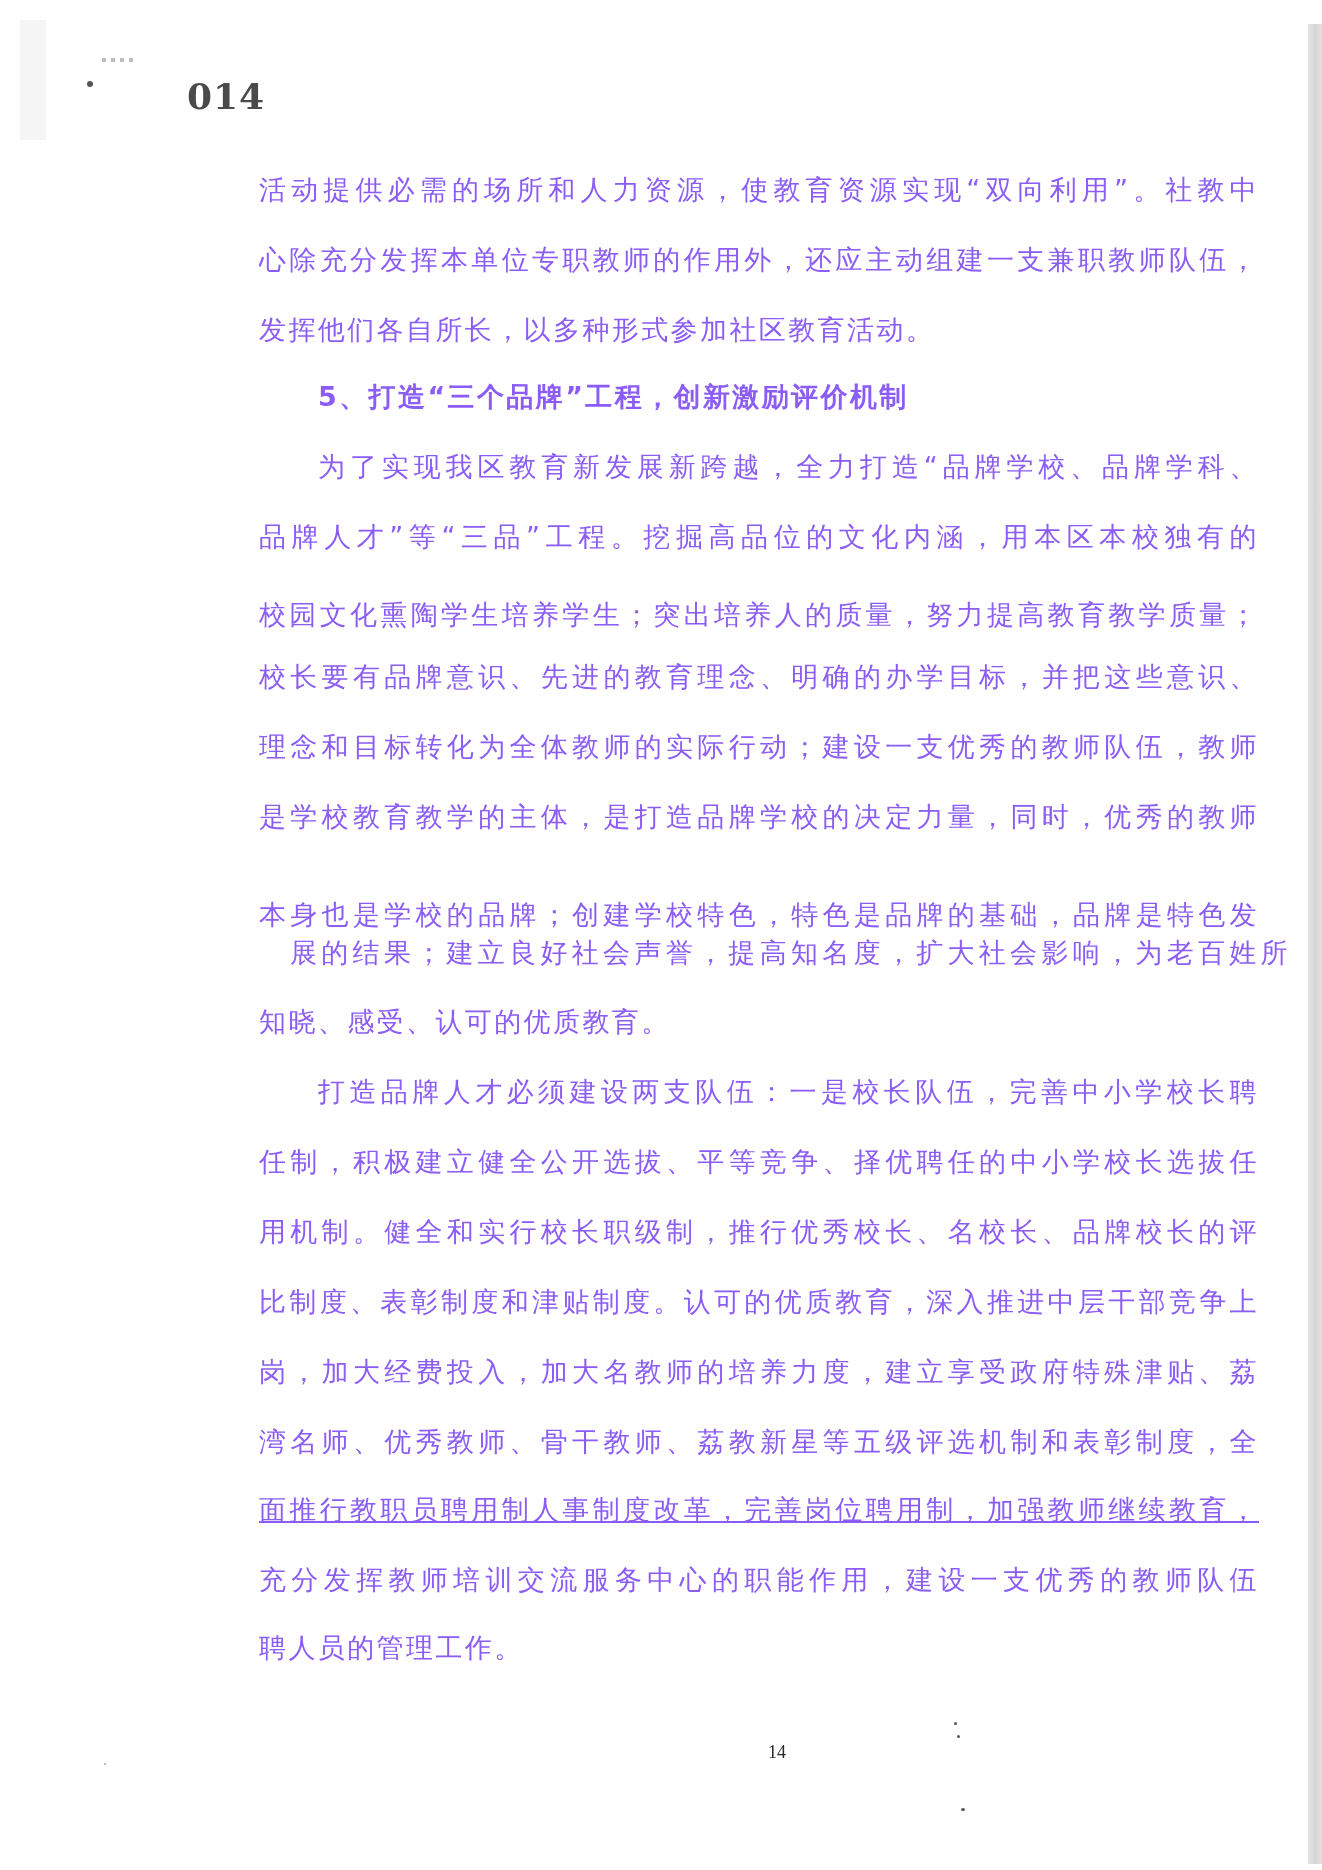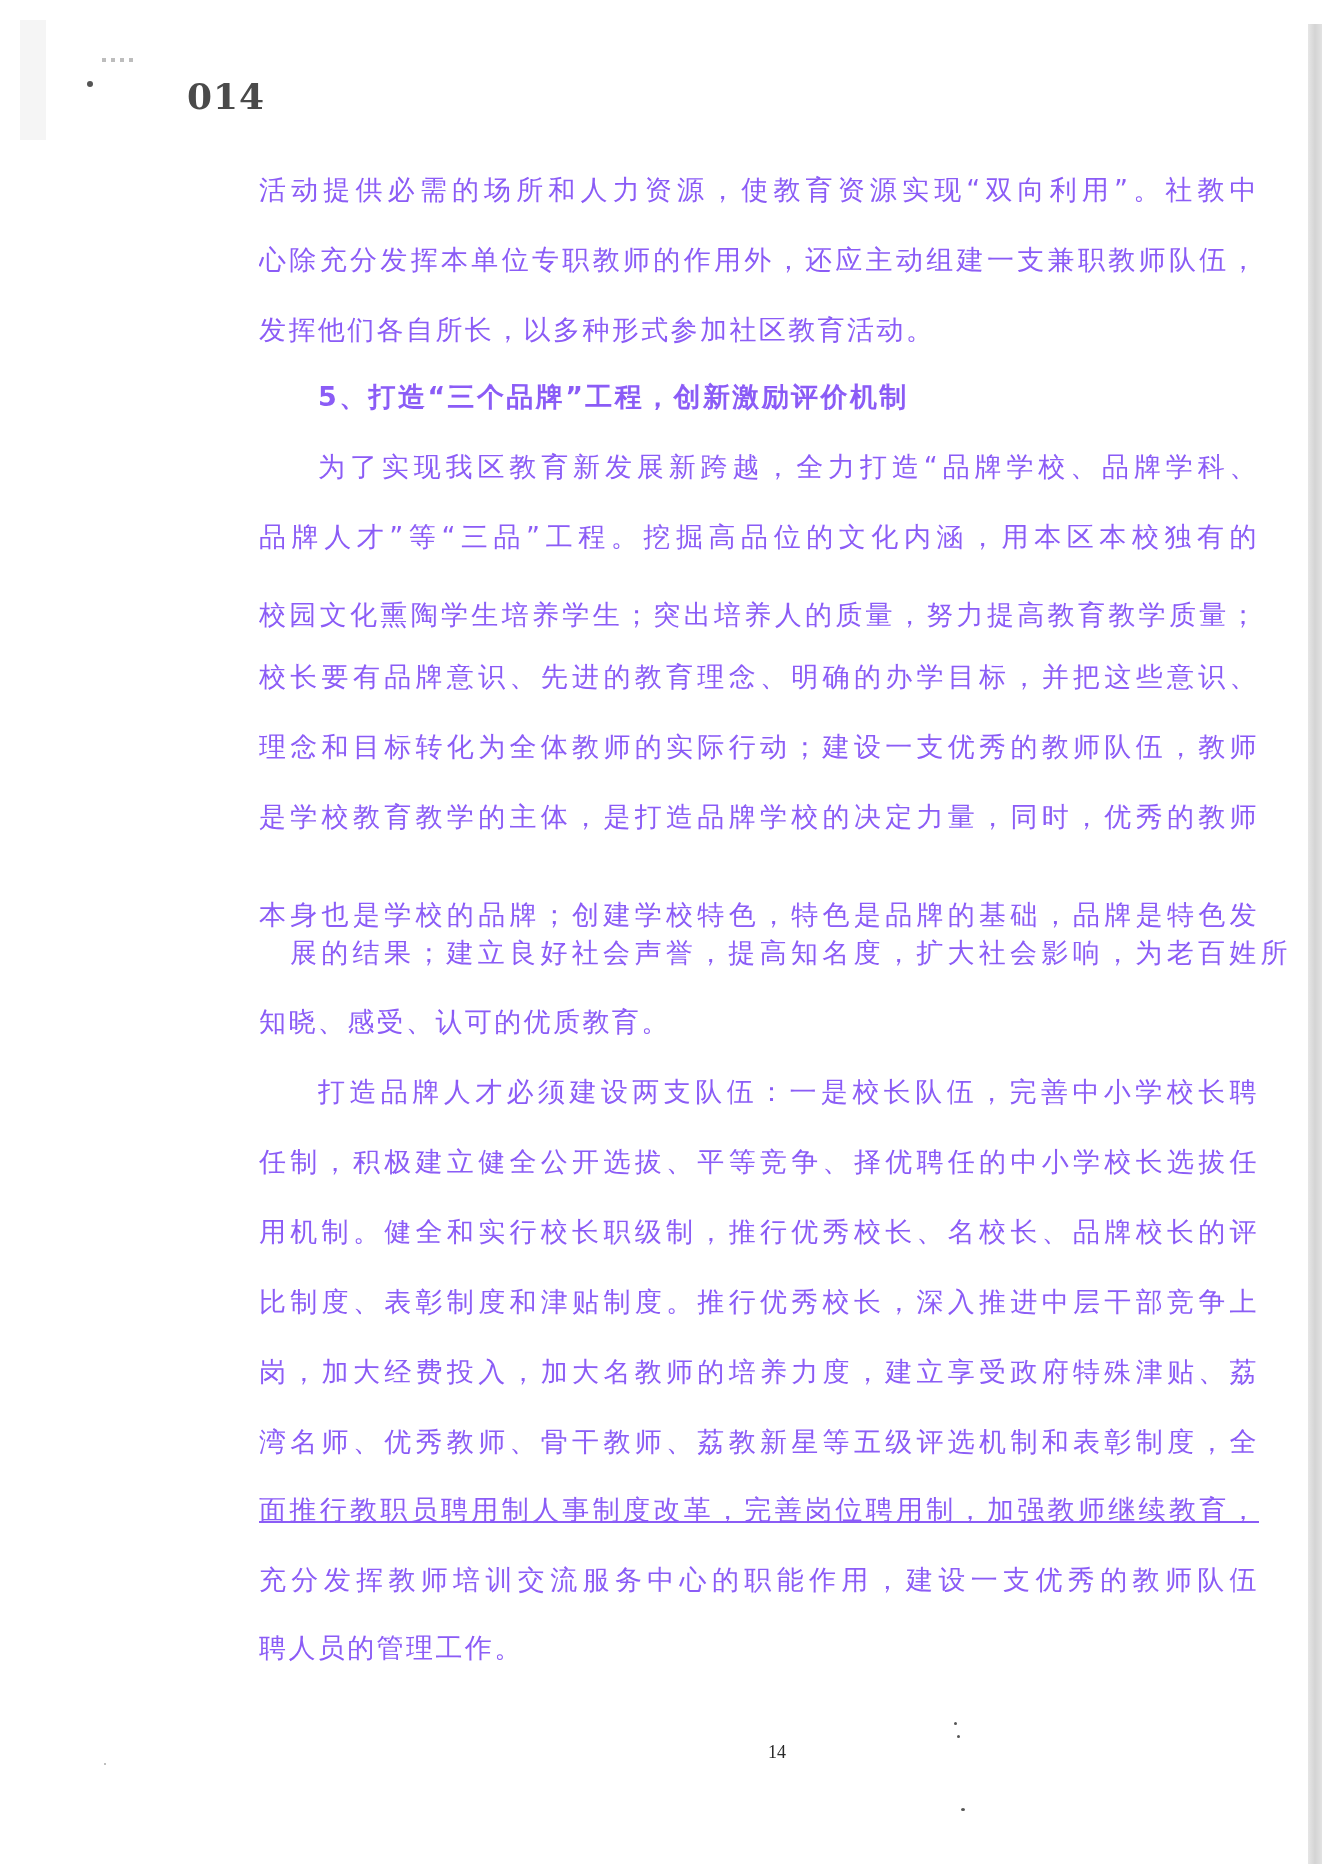--- a/index.html
+++ b/index.html
@@ -117,21 +117,21 @@
     <div class="line justify" style="top: 587px; margin-top: 8px;">校园文化熏陶学生培养学生；突出培养人的质量，努力提高教育教学质量；</div>
     <div class="line justify" style="top: 657px;">校长要有品牌意识、先进的教育理念、明确的办学目标，并把这些意识、</div>
     <div class="line justify" style="top: 727px;">理念和目标转化为全体教师的实际行动；建设一支优秀的教师队伍，教师</div>
     <div class="line justify" style="top: 797px;">是学校教育教学的主体，是打造品牌学校的决定力量，同时，优秀的教师</div>
     <div class="line justify" style="top: 867px; margin-top: 28px;">本身也是学校的品牌；创建学校特色，特色是品牌的基础，品牌是特色发</div>
     <div class="line justify" style="top: 933px; margin-left: 31px;">展的结果；建立良好社会声誉，提高知名度，扩大社会影响，为老百姓所</div>
     <div class="line" style="top: 1002px;">知晓、感受、认可的优质教育。</div>
     <div class="line indent justify" style="top: 1072px;">打造品牌人才必须建设两支队伍：一是校长队伍，完善中小学校长聘</div>
     <div class="line justify" style="top: 1142px;">任制，积极建立健全公开选拔、平等竞争、择优聘任的中小学校长选拔任</div>
     <div class="line justify" style="top: 1212px;">用机制。健全和实行校长职级制，推行优秀校长、名校长、品牌校长的评</div>
-    <div class="line justify" style="top: 1282px;">比制度、表彰制度和津贴制度。推行优秀校长，深入推进中层干部竞争上</div>
+    <div class="line justify" style="top: 1282px;">比制度、表彰制度和津贴制度。认可的优质教育，深入推进中层干部竞争上</div>
     <div class="line justify" style="top: 1352px;">岗，加大经费投入，加大名教师的培养力度，建立享受政府特殊津贴、荔</div>
     <div class="line justify" style="top: 1422px;">湾名师、优秀教师、骨干教师、荔教新星等五级评选机制和表彰制度，全</div>
     <div class="line justify" style="top: 1490px; text-decoration: underline;">面推行教职员聘用制人事制度改革，完善岗位聘用制，加强教师继续教育，</div>
     <div class="line justify" style="top: 1560px;">充分发挥教师培训交流服务中心的职能作用，建设一支优秀的教师队伍</div>
     <div class="line" style="top: 1628px;">聘人员的管理工作。</div>
   </div>
 
   <div class="dot" style="left:942px;top:1722px;width:3px;height:3px;"></div>
   <div class="dot" style="left:945px;top:1735px;width:3px;height:3px;"></div>
   <div class="dot" style="left:949px;top:1808px;width:4px;height:3px;"></div>

